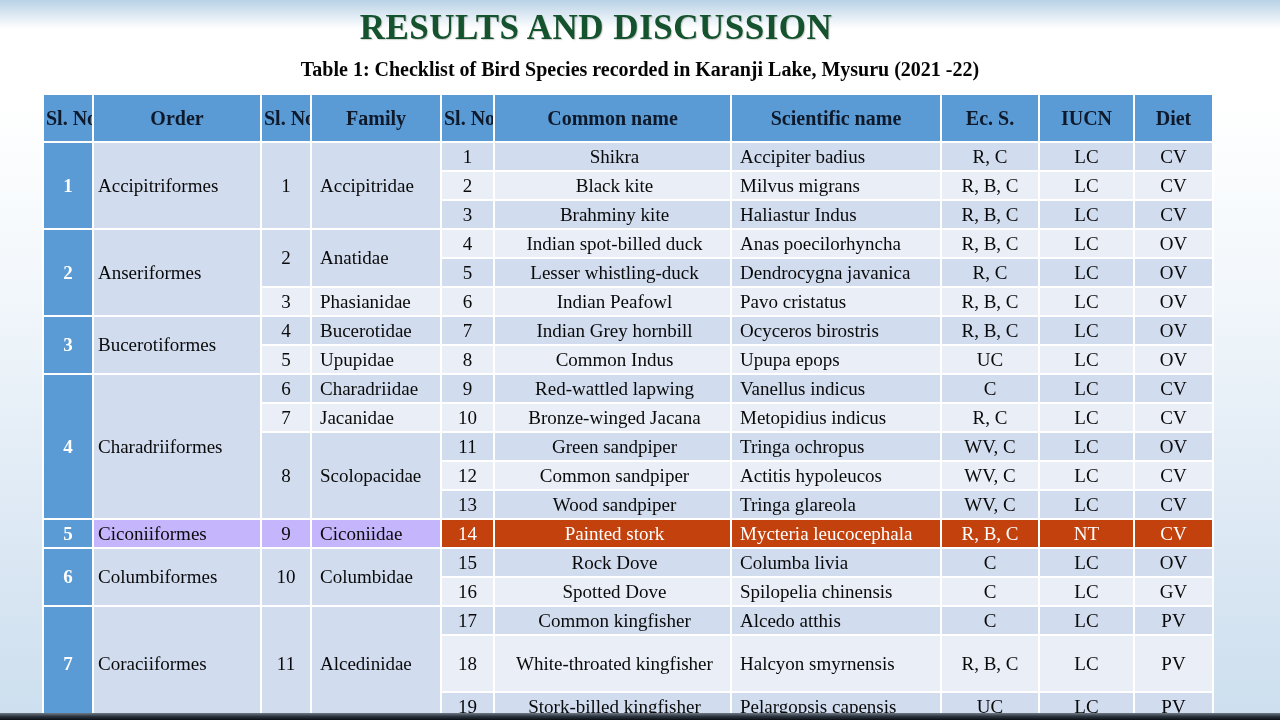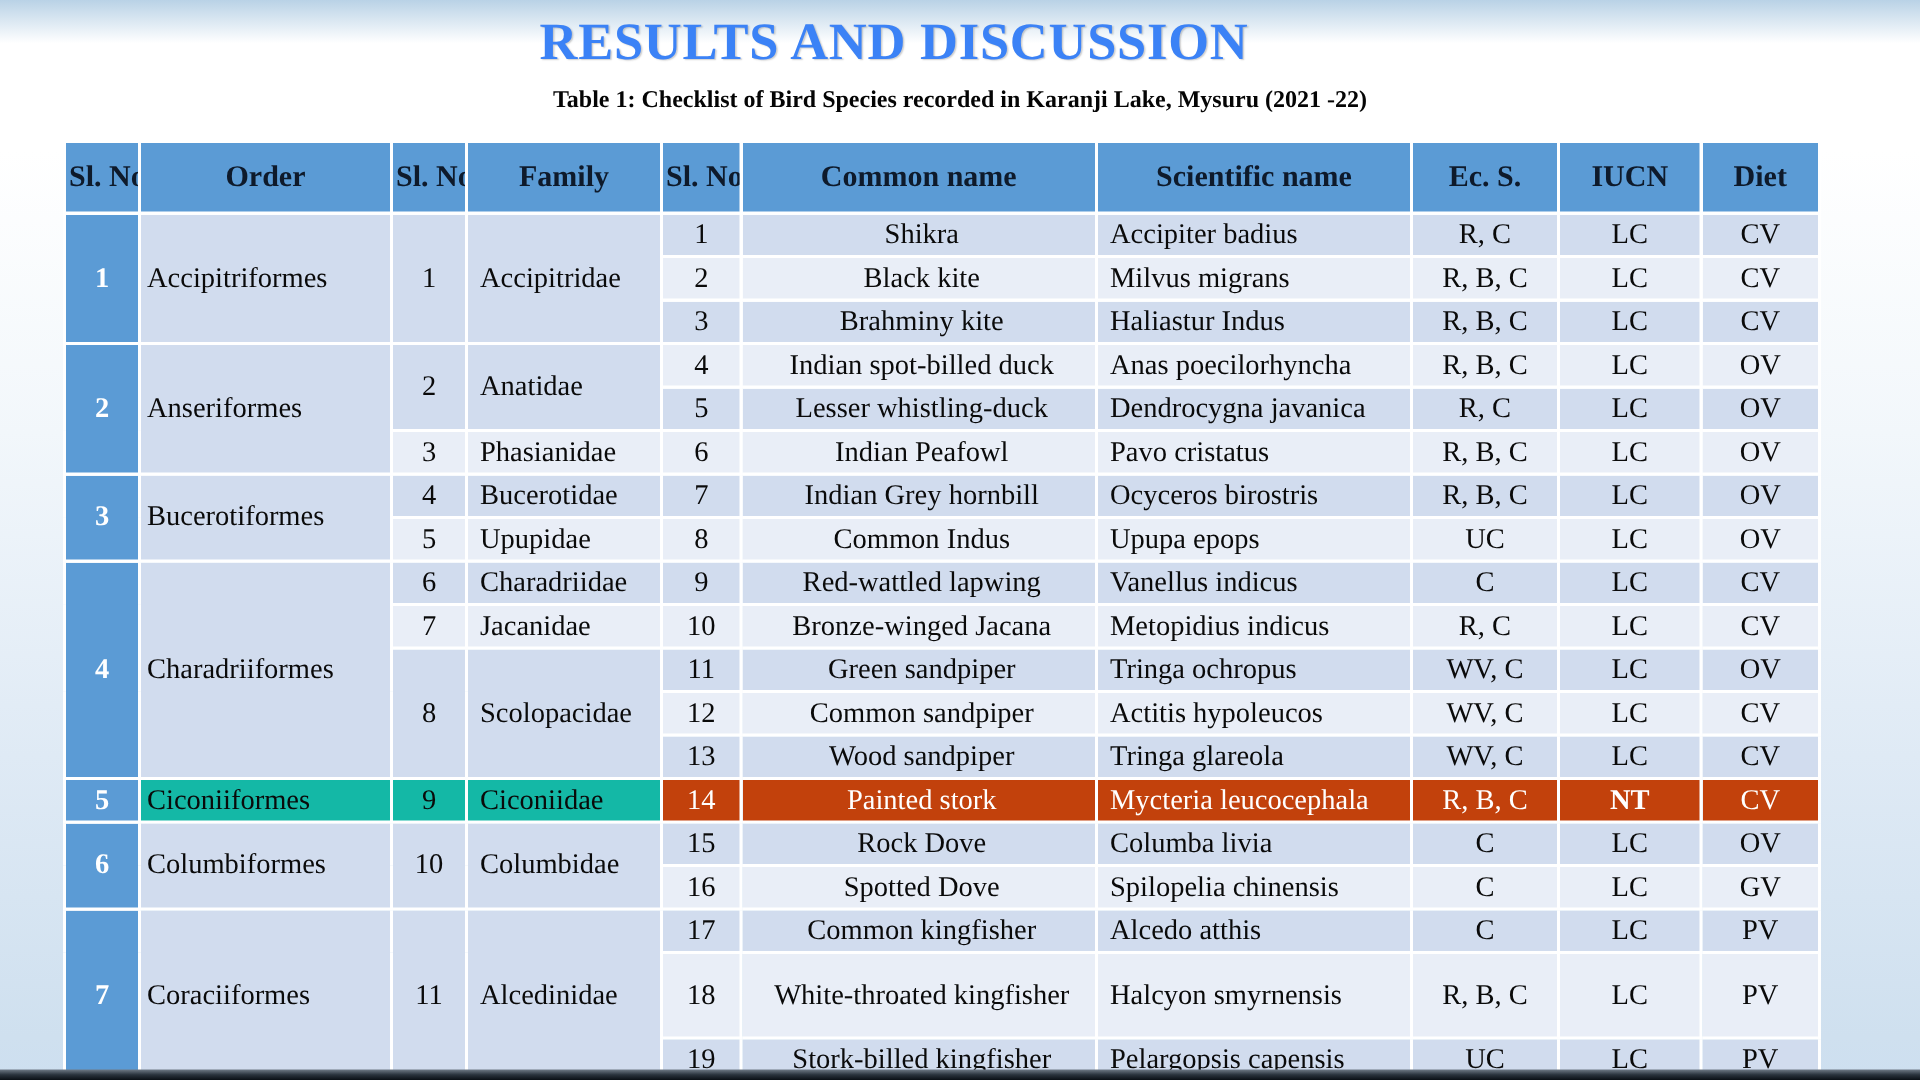--- a/index.html
+++ b/index.html
@@ -3,48 +3,48 @@
 <meta charset="utf-8">
 <style>
   html,body{margin:0;padding:0}
   body{
     width:1280px;height:720px;overflow:hidden;position:relative;
     font-family:"Liberation Serif","DejaVu Serif",serif;
     background:linear-gradient(180deg,#b9d2e6 0%,#ffffff 4%,#ffffff 14%,#f2f7fb 40%,#dfeaf5 70%,#cfe0ef 96%,#cddff0 100%);
   }
   .slide-title{
     position:absolute;top:8px;left:0;width:1192px;text-align:center;
-    font-size:35px;font-weight:bold;color:#3b82f6;letter-spacing:0.5px;
+    font-size:35px;font-weight:bold;color:#14532d;letter-spacing:0.5px;
     text-shadow:1px 1px 1px rgba(60,60,60,0.25);
   }
   .slide-subtitle{
     position:absolute;top:58px;left:0;width:1280px;text-align:center;
-    font-size:16px;font-weight:bold;color:#050505;
+    font-size:20px;font-weight:bold;color:#050505;
   }
   .tbl-wrap{position:absolute;left:42px;top:93px;width:1170px}
   table{border-collapse:collapse;table-layout:fixed;width:1170px}
   th,td{border:2px solid #ffffff;overflow:hidden;white-space:nowrap;vertical-align:middle}
   thead th{
     background:#5B9BD5;color:#0e1a2b;font-weight:bold;font-size:20px;
     height:46px;line-height:1.12;text-align:center;padding:0 2px;
   }
   td{height:27px;font-size:19px;color:#0a0a0a;padding:0 4px}
   tr[data-row="18"] td{height:55px}
   .col-ordno{background:#5B9BD5;color:#ffffff;font-weight:bold;text-align:center}
   .band-dark{background:#D1DCEE}
   .band-light{background:#E9EEF7}
-  .band-blue{background:#14b8a6}
+  .band-blue{background:#c4b5fd}
   .hl{background:#c2410c;color:#ffffff}
   .col-order{}
   .col-famno,.col-spno{text-align:center}
   .col-family{text-align:left;padding-left:8px}
   .col-common{text-align:center;padding-left:8px}
   .col-sci{text-align:left;padding-left:8px}
   .col-ec,.col-iucn,.col-diet{text-align:center}
-  .hl.col-iucn{font-weight:bold}
+  .hl.col-iucn{font-weight:normal}
   .bottom-bar{
     position:absolute;left:0;bottom:0;width:1280px;height:7px;z-index:5;
     background:linear-gradient(180deg,#6f7a86 0%,#2a333d 50%,#0a0f15 100%);
   }
 </style>
 </head>
 <body>
 
 <div>
   <div class="slide-title">RESULTS AND DISCUSSION</div>

